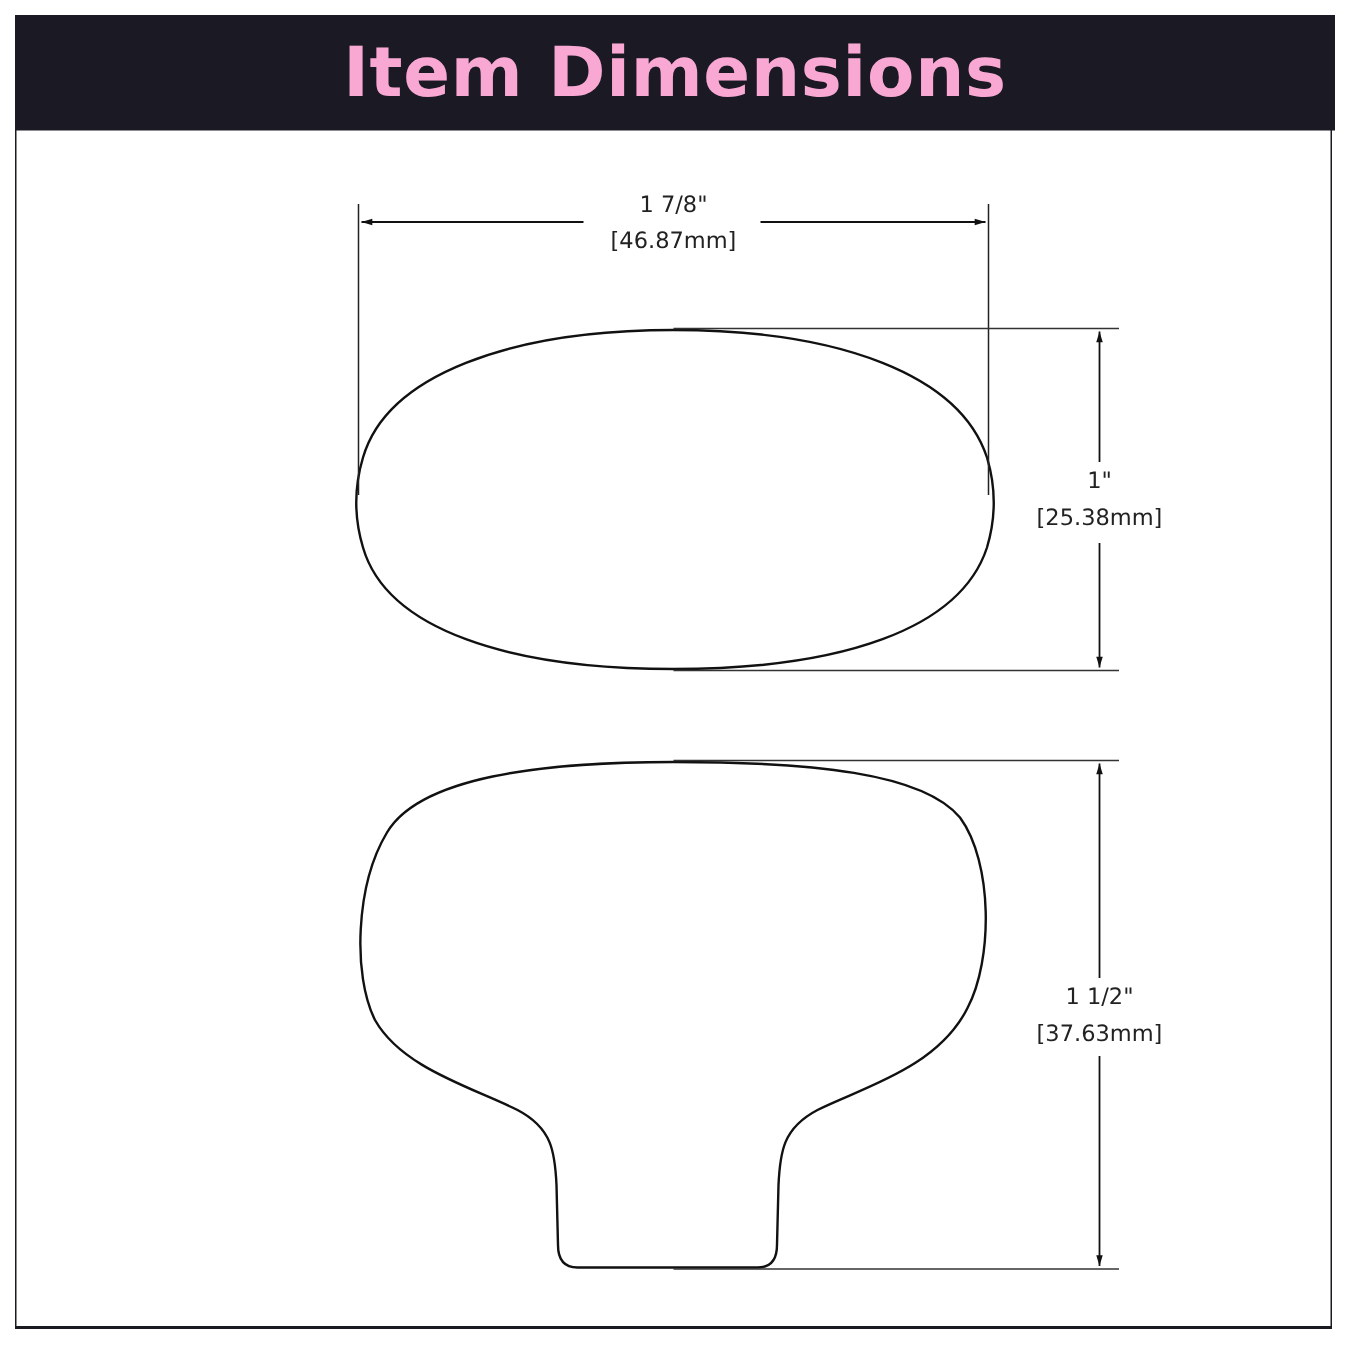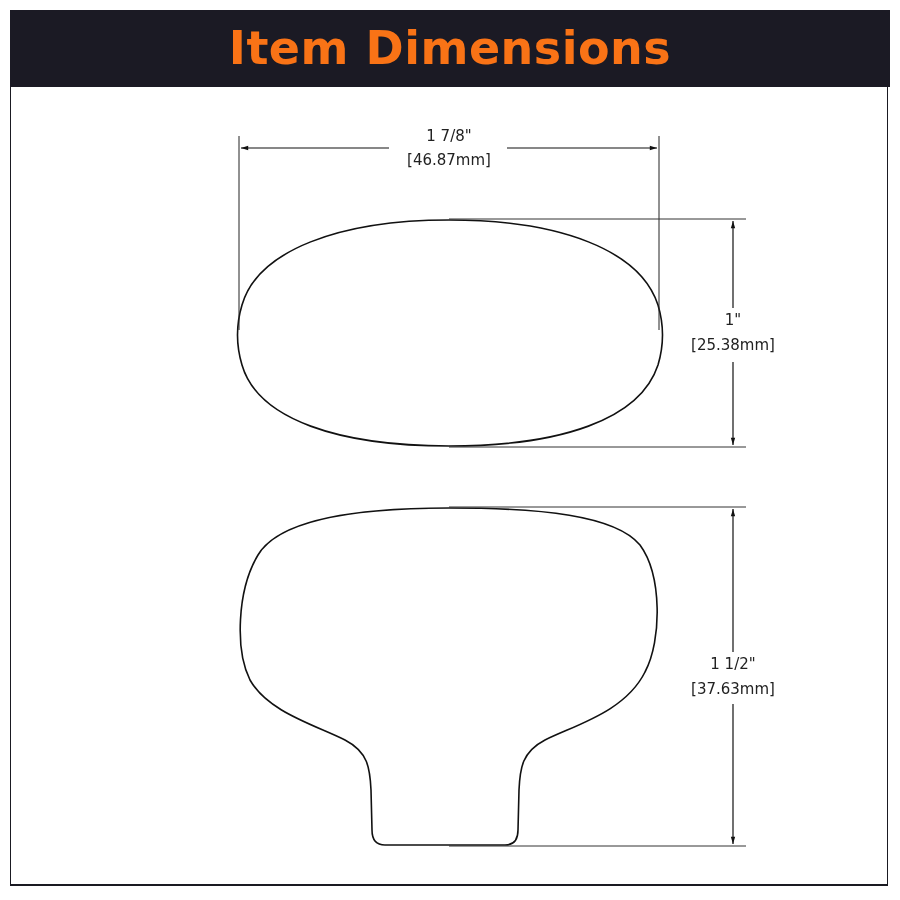--- a/index.html
+++ b/index.html
@@ -1,19 +1,19 @@
 <!DOCTYPE html>
 <html><head>
 <meta charset="utf-8">
 <style>
   html, body { margin: 0; padding: 0; background: #ffffff; }
   body { width: 900px; height: 900px; position: relative; overflow: hidden; font-family: "DejaVu Sans", sans-serif; }
   .frame { position: absolute; left: 10px; top: 10px; width: 878px; height: 876px; border: 1px solid #1a1a22; box-sizing: border-box; border-bottom: 2px solid #1a1a22; }
   .header { position: absolute; left: 10px; top: 10px; width: 880px; height: 77px; background: #1b1a24; display: flex; align-items: center; justify-content: center; }
-  .header-title { color: #f97316; font-family: "DejaVu Sans", sans-serif; font-weight: bold; font-size: 46px; letter-spacing: 0.5px; margin-top: -2px; }
+  .header-title { color: #f9a8d4; font-family: "DejaVu Sans", sans-serif; font-weight: bold; font-size: 46px; letter-spacing: 0.5px; margin-top: -2px; }
   svg.drawing { position: absolute; left: 0; top: 0; }
   .dim-text { font-family: "DejaVu Sans", sans-serif; font-size: 15px; fill: #222; }
 </style>
 </head>
 <body>
 
 <div class="frame"></div>
 
 <div class="header">
   <span class="header-title">Item Dimensions</span>

